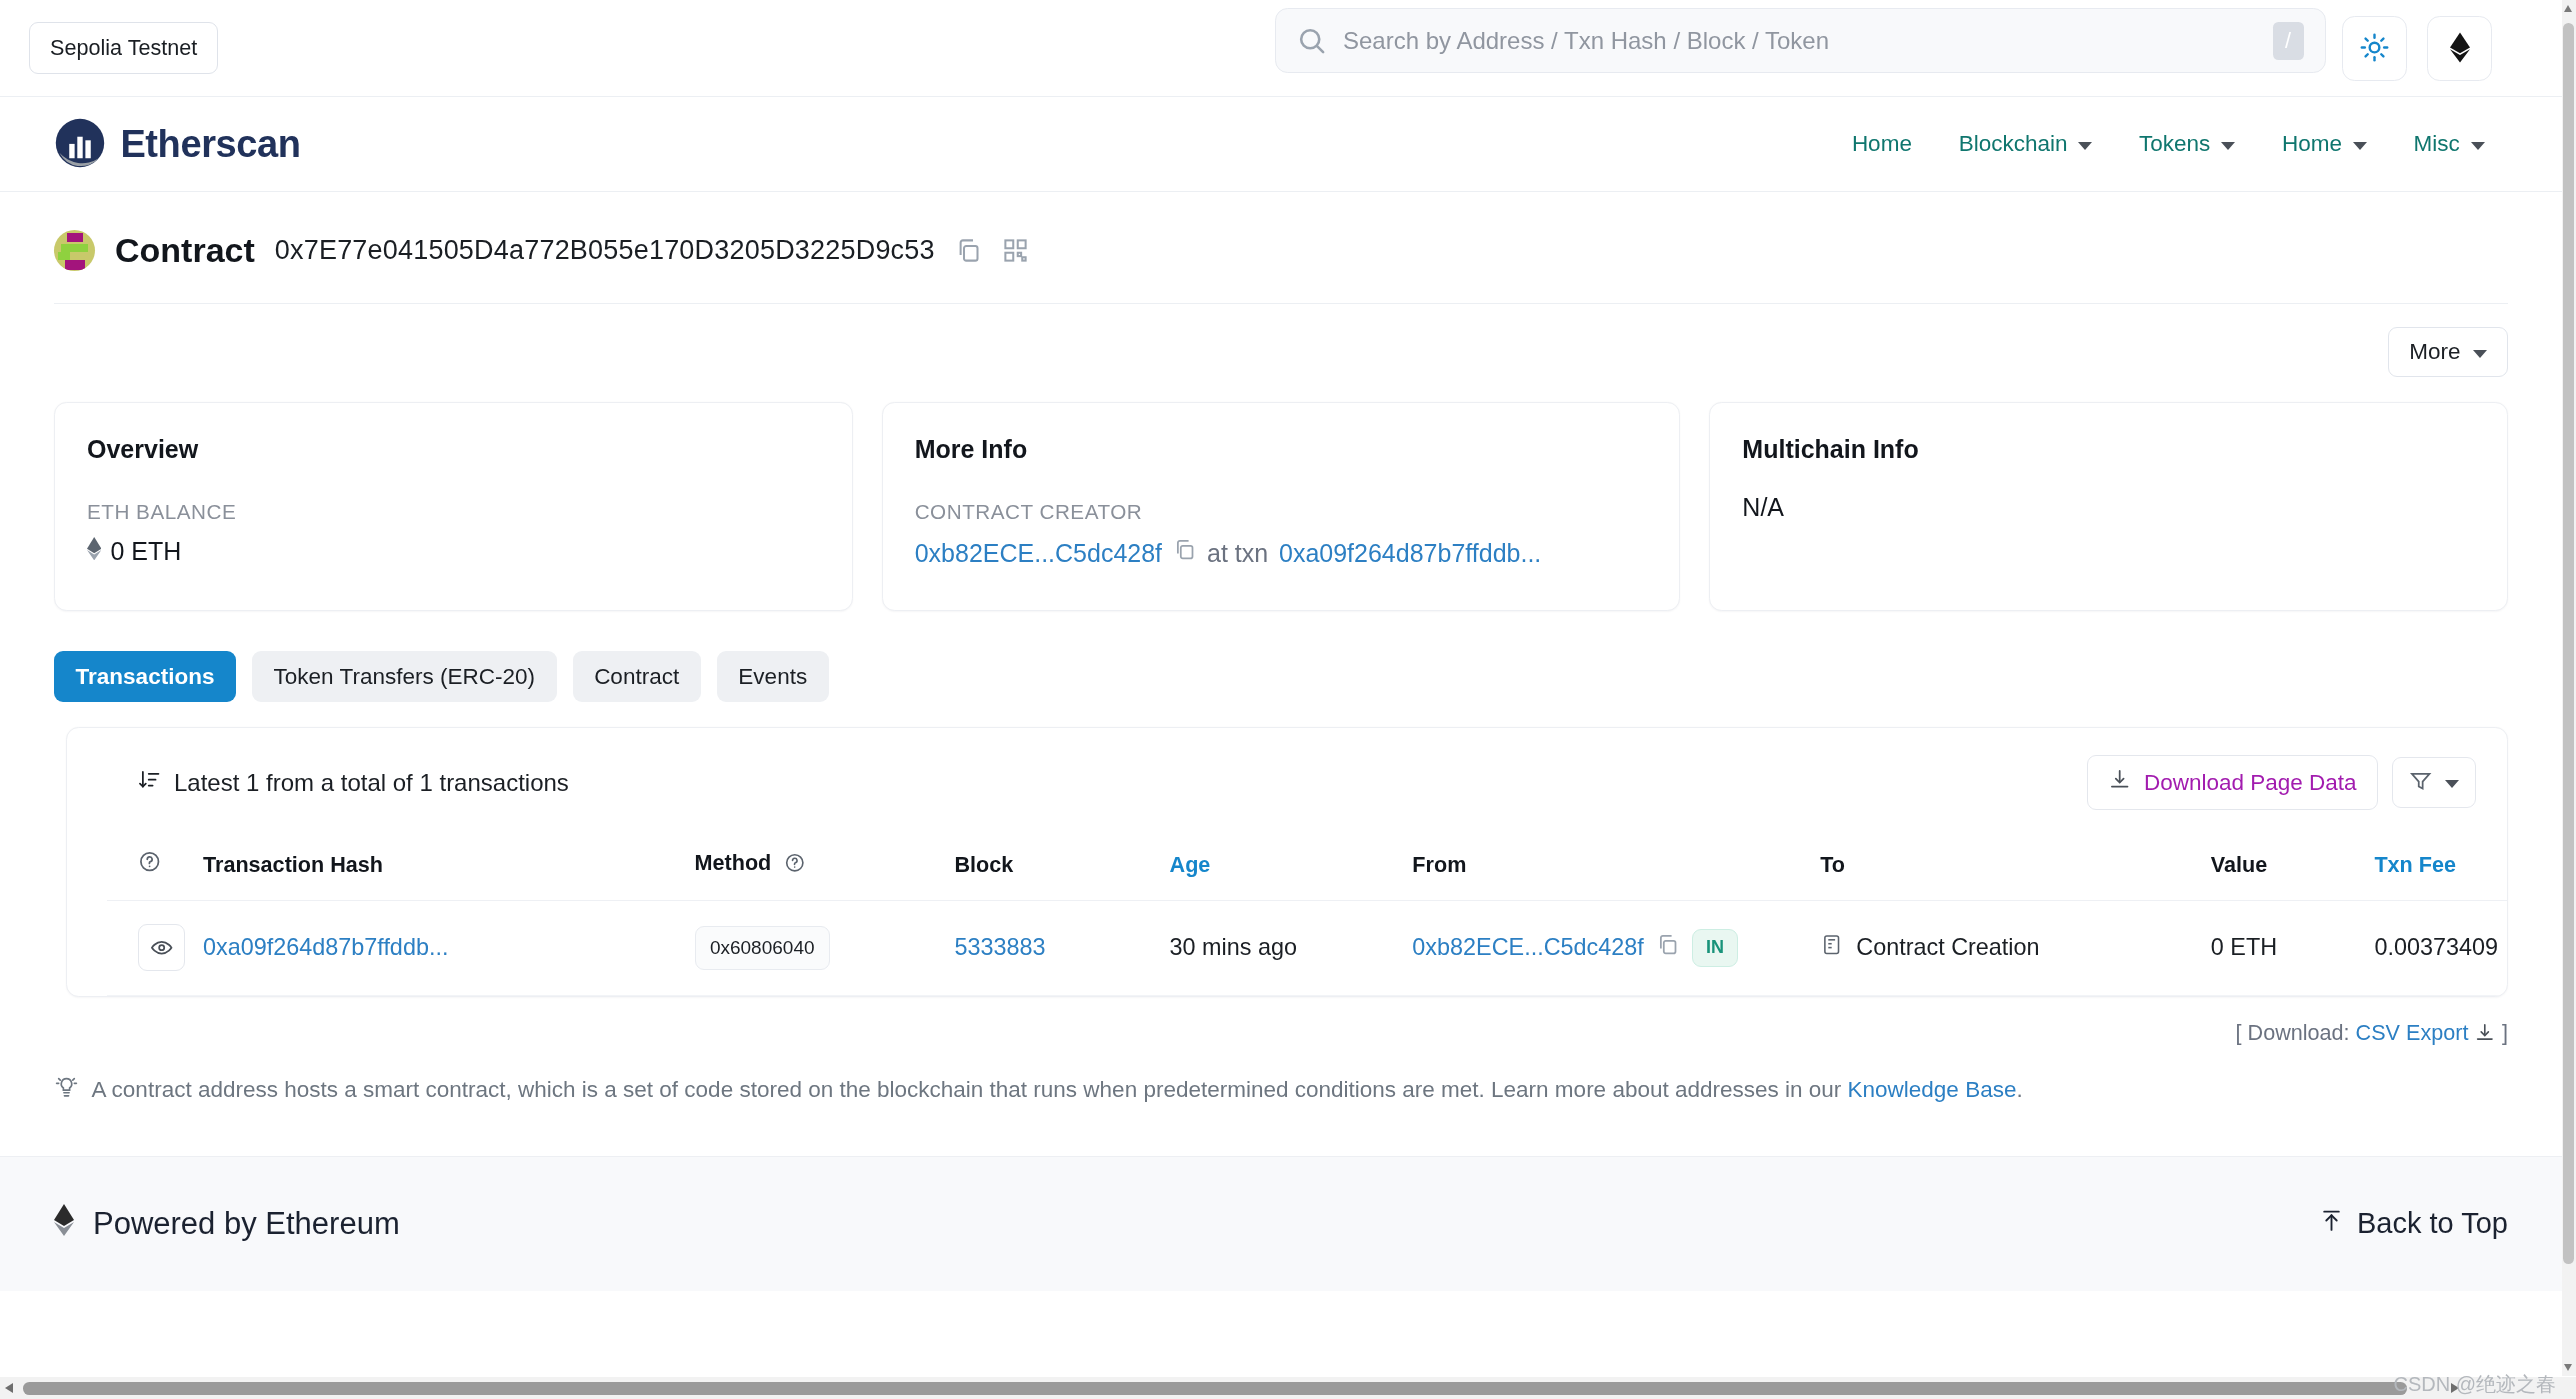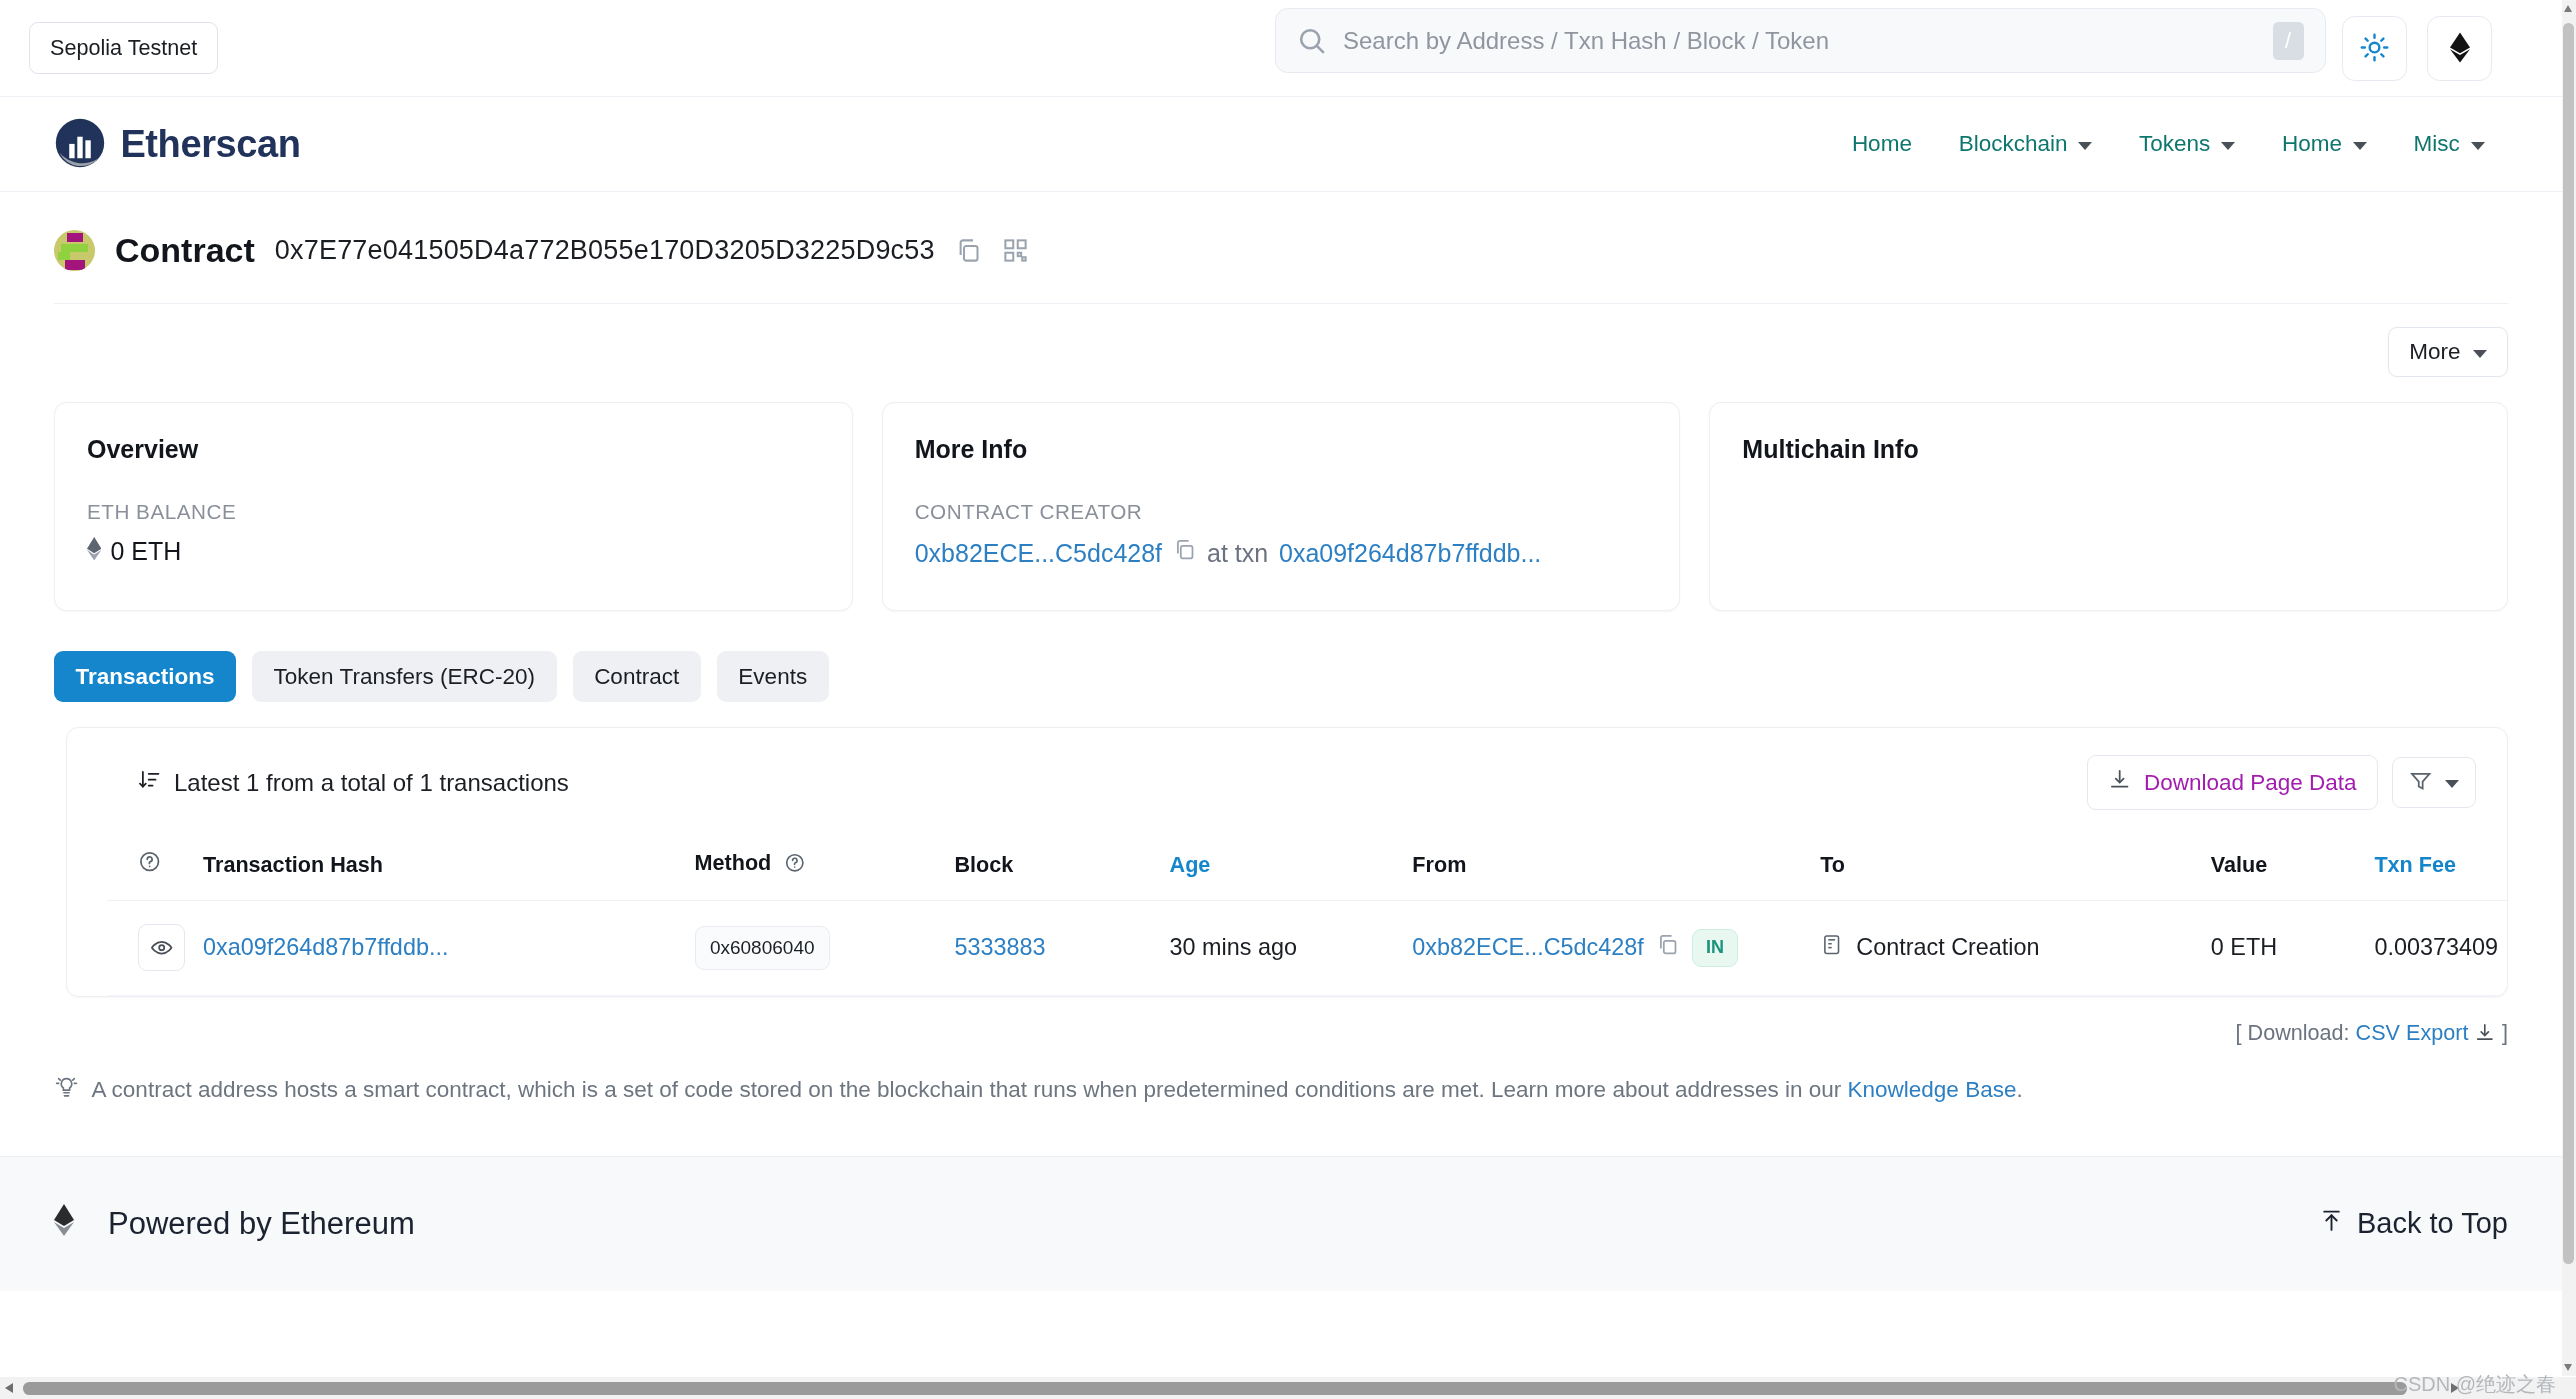--- a/index.html
+++ b/index.html
@@ -246,21 +246,21 @@
 
   
   .footer {
     margin-top: 50px;
     border-top: 0.9px solid #edeff3;
     background: #f8f9fb;
     height: 135px;
     display: flex; align-items: center;
     padding: 0 54px;
   }
-  .powered { display: flex; align-items: center; gap: 34px; font-size: 31px; color: #1b2230; }
+  .powered { display: flex; align-items: center; gap: 19px; font-size: 31px; color: #1b2230; }
   .backtop { margin-left: auto; display: flex; align-items: center; gap: 12.6px; font-size: 29px; color: #1b2230; }
 
   
   .vscroll {
     position: absolute; right: 0; top: 0; width: 14.4px; height: 1376px;
     background: #f2f2f2;
   }
   .vscroll .thumb { position:absolute; left:1.8px; top:23.4px; width:10.8px; height:1241px; background:#c2c2c2; border-radius:5.4px; }
   .vscroll .arrow-up, .vscroll .arrow-dn {
     position:absolute; left:2.7px; width:0;height:0;
@@ -428,20 +428,21 @@
             <path d="M5 16V5a2 2 0 0 1 2-2h9"></path>
           </svg>
         </span>
         <span class="muted-txt">at txn</span>
         <a class="lnk" href="#">0xa09f264d87b7ffddb...</a>
       </div>
     </div>
 
     <div class="card">
       <div class="card-title">Multichain Info</div>
+      <div class="na">N/A</div>
     </div>
   </div>
 
   <div class="tabs">
     <div class="tab active">Transactions</div>
     <div class="tab">Token Transfers (ERC-20)</div>
     <div class="tab">Contract</div>
     <div class="tab">Events</div>
   </div>
 

